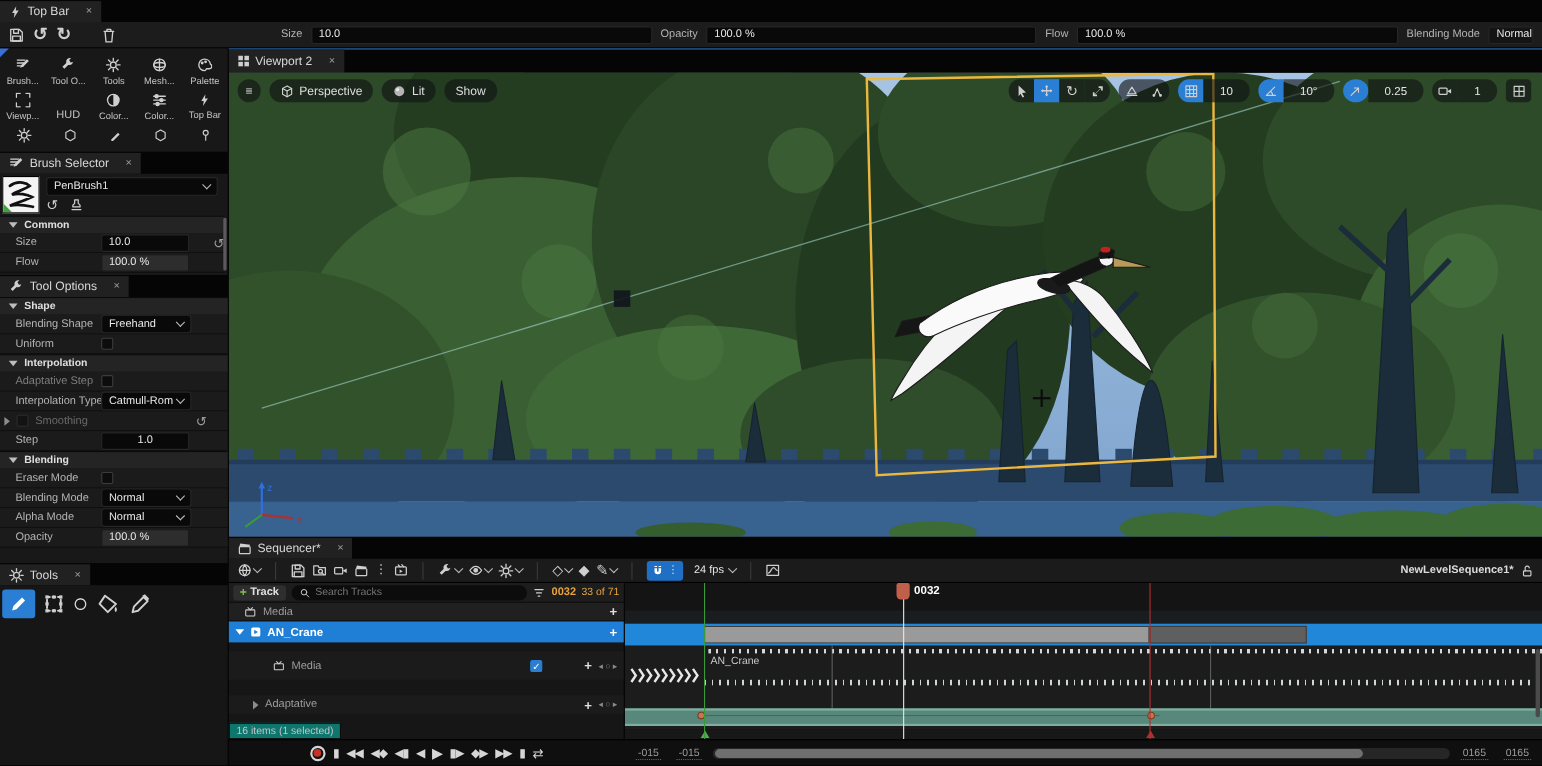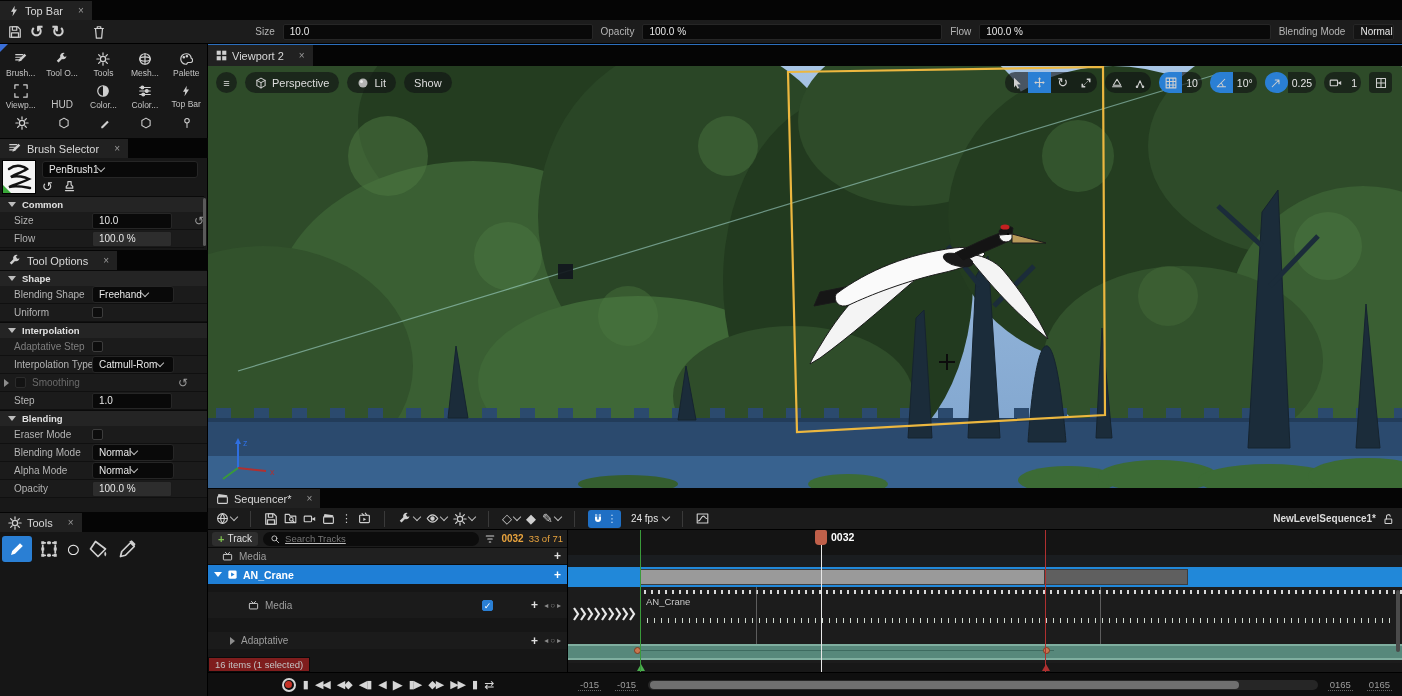--- a/index.html
+++ b/index.html
@@ -8,38 +8,38 @@
   #app { position:relative; width:1402px; height:696px; background:#0d0d0d; overflow:hidden; color:#ccc; }
   .abs { position:absolute; }
   .row { display:flex; align-items:center; }
   .tabstrip { background:#050505; display:flex; align-items:flex-end; }
   .tab { display:flex; align-items:center; gap:5px; background:#212121; color:#d8d8d8; font-size:11px; padding:0 8px; height:19px; }
   .tab .x { color:#9a9a9a; font-size:10px; margin-left:10px; cursor:pointer; }
   .lbl { color:#b4b4b4; font-size:10px; white-space:nowrap; }
   .val { color:#e6e6e6; font-size:10px; }
   .inputbox { background:#090909; border:1px solid #262626; border-radius:2px; color:#e8e8e8; font-size:10px; height:16px; line-height:14px; padding:0 6px; overflow:hidden; white-space:nowrap; }
   .sliderbox { background:#2d2d2d; border:1px solid #1a1a1a; border-radius:2px; color:#e8e8e8; font-size:10px; height:16px; line-height:14px; padding:0 6px; }
-  .dd { background:#090909; border:1px solid #262626; border-radius:3px; color:#e8e8e8; font-size:10px; height:17px; display:flex; align-items:center; padding:0 6px; }
+  .dd { background:#090909; border:1px solid #262626; border-radius:3px; color:#e8e8e8; font-size:10px; height:17px; display:flex; align-items:center; justify-content:space-between; padding:0 6px; }
   .chev { width:6px; height:6px; border-right:1.5px solid #bbb; border-bottom:1.5px solid #bbb; transform:rotate(45deg); margin-top:-3px; flex:none; }
   .sect { background:#242424; color:#e0e0e0; font-weight:bold; font-size:9.5px; display:flex; align-items:center; gap:6px; padding:0 8px; height:16px; border-top:1px solid #0a0a0a; }
   .tri { width:0; height:0; border-left:4px solid transparent; border-right:4px solid transparent; border-top:5px solid #bdbdbd; }
   .trir { width:0; height:0; border-top:4px solid transparent; border-bottom:4px solid transparent; border-left:5px solid #8d8d8d; }
   .cb { width:11px; height:11px; background:#0d0d0d; border:1px solid #3c3c3c; border-radius:2px; }
   .cb.on { background:#2a7fd4; border-color:#2a7fd4; color:#fff; font-size:9px; line-height:10px; text-align:center; }
   .prow { display:flex; align-items:center; height:18px; padding:0 0 0 14px; border-bottom:1px solid #101010; background:#1b1b1b; }
   .prow .lbl { width:78px; }
   .icon { display:inline-flex; align-items:center; justify-content:center; color:#cfcfcf; }
   .icon svg { display:block; }
   .glyph { font-size:13px; color:#cfcfcf; line-height:1; }
   .palcell { width:40px; display:flex; flex-direction:column; align-items:center; gap:2px; }
   .palcell .plbl { font-size:8.5px; color:#c4c4c4; }
   .vbtn { background:rgba(16,18,20,.62); border-radius:11px; height:21px; display:flex; align-items:center; gap:5px; color:#dedede; font-size:11px; padding:0 10px; }
   .vtool { width:23px; height:21px; background:rgba(16,18,20,.62); display:flex; align-items:center; justify-content:center; color:#e2e2e2; }
   .vtool.active { background:#2a7fd4; color:#fff; }
-  .vchip { height:21px; background:rgba(16,18,20,.62); color:#e6e6e6; font-size:10.5px; display:flex; align-items:center; padding:0 4px; }
+  .vchip { height:21px; background:rgba(16,18,20,.62); color:#e6e6e6; font-size:10.5px; display:flex; align-items:center; padding:0 15px; }
   .stool { display:flex; align-items:center; gap:2px; color:#cfcfcf; }
   .sdiv { width:1px; height:16px; background:#3a3a3a; margin:0 7px; }
   .keynav { display:flex; gap:2px; color:#8a8a8a; font-size:8px; align-items:center; }
   .plusbtn { color:#e0e0e0; font-size:12px; font-weight:bold; }
   .tickline { position:absolute; top:0; width:1px; }
   .rlabel { position:absolute; top:10px; color:#8f8f8f; font-size:9px; white-space:nowrap; }
   .rlabel::before { content:"| "; color:#6a6a6a; }
   .transport-g { color:#d6d6d6; font-size:11px; letter-spacing:-1px; }
   .rangefield { color:#9d9d9d; font-size:9.5px; border-bottom:1px dotted #666; padding:0 2px; }
 </style>
@@ -300,21 +300,21 @@
         </div>
     </div>
     <div class="prow" style="padding-left:4px;">
       <span class="trir"></span>
       <span class="cb" style="margin:0 6px;opacity:.5;"></span>
       <span class="lbl" style="color:#6a6a6a;width:58px;">Smoothing</span>
       <span class="glyph" style="margin-left:88px;font-size:12px;color:#9a9a9a;">↺</span>
     </div>
     <div class="prow">
       <span class="lbl">Step</span>
-      <div class="inputbox" style="width:80px;">1.0</div>
+      <div class="inputbox" style="width:80px;text-align:center;">1.0</div>
     </div>
     <div class="sect">
         <span class="tri"></span>
         <span>Blending</span>
       </div>
     <div class="prow">
       <span class="lbl">Eraser Mode</span>
       <span class="cb"></span>
     </div>
     <div class="prow">
@@ -775,30 +775,30 @@
           <rect x="4" y="8" width="9" height="6" rx="1"></rect>
           <path d="M6 8V5a2.5 2.5 0 0 1 5-.6"></path>
         </svg>
       </span>
   </div>
 
   <div class="abs" style="left:208px;top:530px;width:360px;height:142px;background:#161616;border-right:1px solid #000;">
     <div class="row" style="height:18px;background:#1d1d1d;padding:0 4px;gap:5px;border-bottom:1px solid #0a0a0a;">
       <span class="row" style="background:#2e2e2e;border-radius:3px;height:14px;padding:0 6px;gap:3px;">
         <span style="color:#7fc04f;font-weight:bold;font-size:11px;">+</span>
-        <span style="color:#e0e0e0;font-size:10px;font-weight:normal;">Track</span>
+        <span style="color:#e0e0e0;font-size:10px;font-weight:bold;">Track</span>
       </span>
       <span class="row" style="background:#0c0c0c;border-radius:8px;height:14px;flex:1;padding:0 7px;gap:5px;">
         <span class="icon">
             <svg width="10" height="10" viewBox="0 0 16 16" fill="none" stroke="currentColor" stroke-width="1.4" stroke-linecap="round" stroke-linejoin="round">
               <circle cx="7" cy="7" r="4"></circle>
               <path d="M10 10l4 4"></path>
             </svg>
           </span>
-        <input style="background: transparent; border: none; outline: none; color: rgb(187, 187, 187); font-size: 9.5px; width: 100%; font-family: inherit; text-decoration: underline;" placeholder="Search Tracks">
+        <input style="background: transparent; border: none; outline: none; color: rgb(187, 187, 187); font-size: 9.5px; width: 100%; font-family: inherit;" placeholder="Search Tracks">
       </span>
       <span class="icon">
           <svg width="12" height="12" viewBox="0 0 16 16" fill="none" stroke="currentColor" stroke-width="1.4" stroke-linecap="round" stroke-linejoin="round">
             <path d="M3 4h10M5 8h6M7 12h2"></path>
           </svg>
         </span>
       <span style="color:#e8a33d;font-size:10px;font-weight:bold;">0032</span>
       <span style="color:#e8a33d;font-size:9.5px;">33 of 71</span>
     </div>
     <div class="row" style="height:17px;background:#202020;padding:0 6px 0 14px;gap:6px;border-bottom:1px solid #0d0d0d;">
@@ -846,21 +846,21 @@
       <span class="trir"></span>
       <span style="color:#9d9d9d;font-size:10px;">Adaptative</span>
       <span style="flex:1;"></span>
       <span class="plusbtn">+</span>
       <span class="keynav">
         <span>◂</span>
         <span>○</span>
         <span>▸</span>
       </span>
     </div>
-    <div style="position:absolute;left:0;bottom:0;background:#7f1d1d;border:1px solid #0a0a0a;color:#c4c4c4;font-size:9.5px;padding:1px 6px;">16 items (1 selected)</div>
+    <div style="position:absolute;left:0;bottom:0;background:#0f766e;border:1px solid #0a0a0a;color:#c4c4c4;font-size:9.5px;padding:1px 6px;">16 items (1 selected)</div>
   </div>
 
   <div class="abs" style="left:568px;top:530px;width:834px;height:142px;background:#141414;overflow:hidden;">
 
 
     <div class="abs" style="left:0;top:25px;width:834px;height:12px;background:#1a1d20;"></div>
 
     <div class="abs" style="left:0;top:37px;width:834px;height:20px;background:#2188d9;">
       <div class="abs" style="left:72px;top:2px;width:405px;height:16px;background:#9a9a9a;border:1px solid #3d3d3d;"></div>
       <div class="abs" style="left:477px;top:2px;width:143px;height:16px;background:#5f5f5f;border:1px solid #3d3d3d;"></div>

